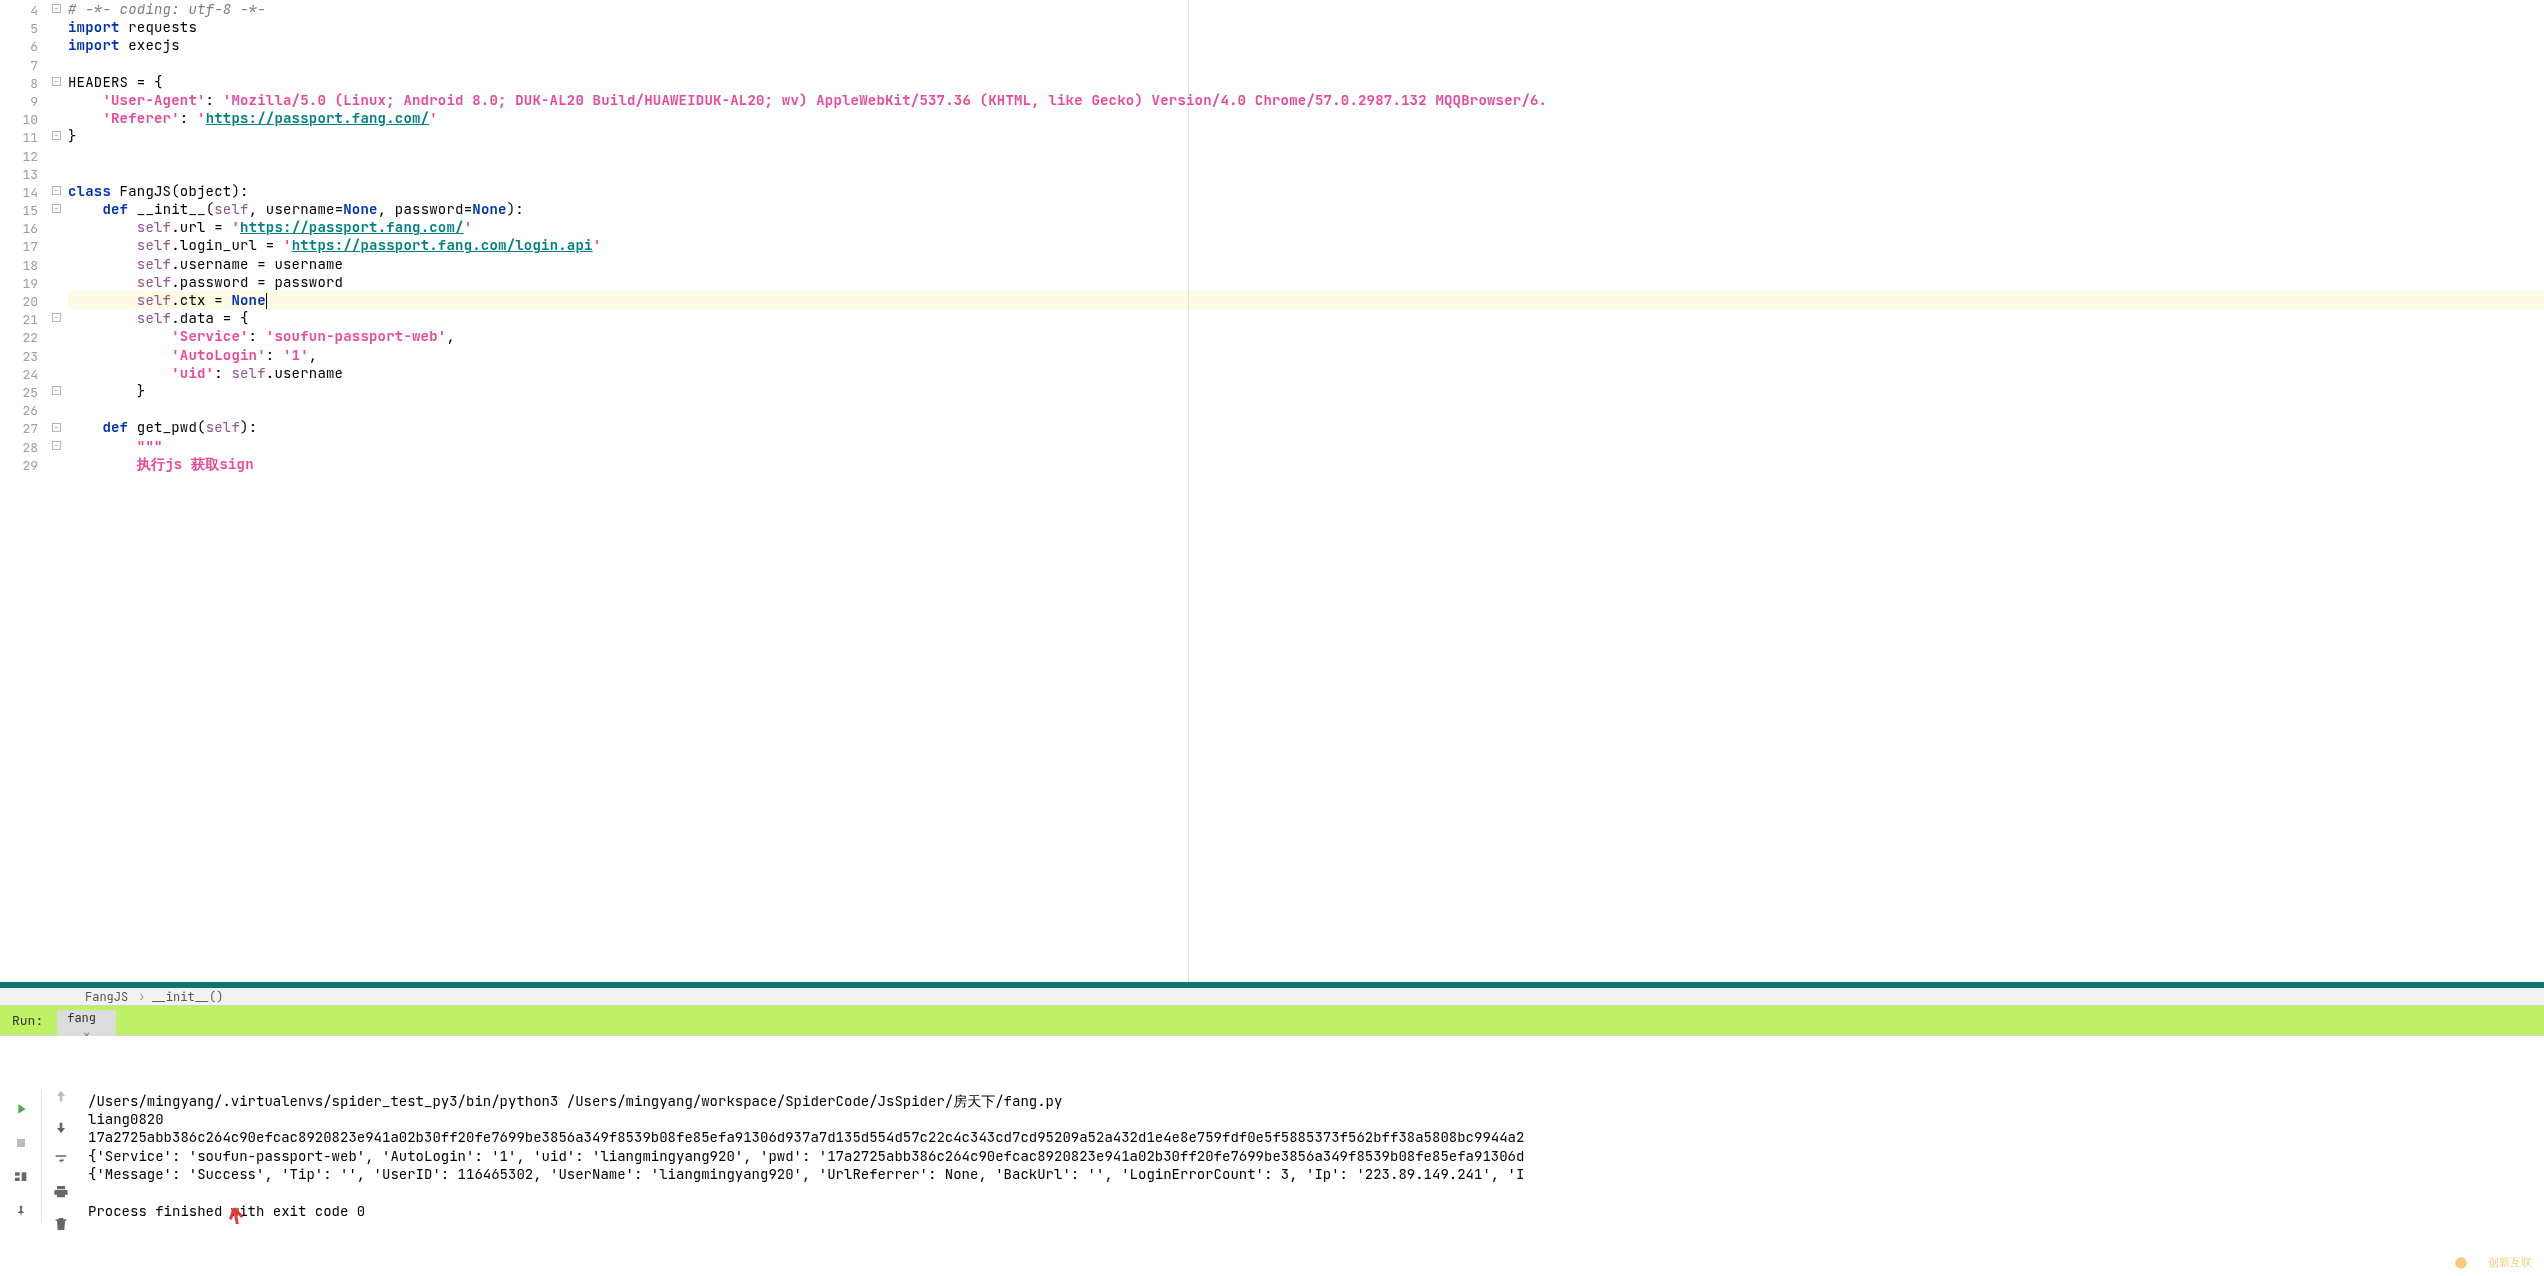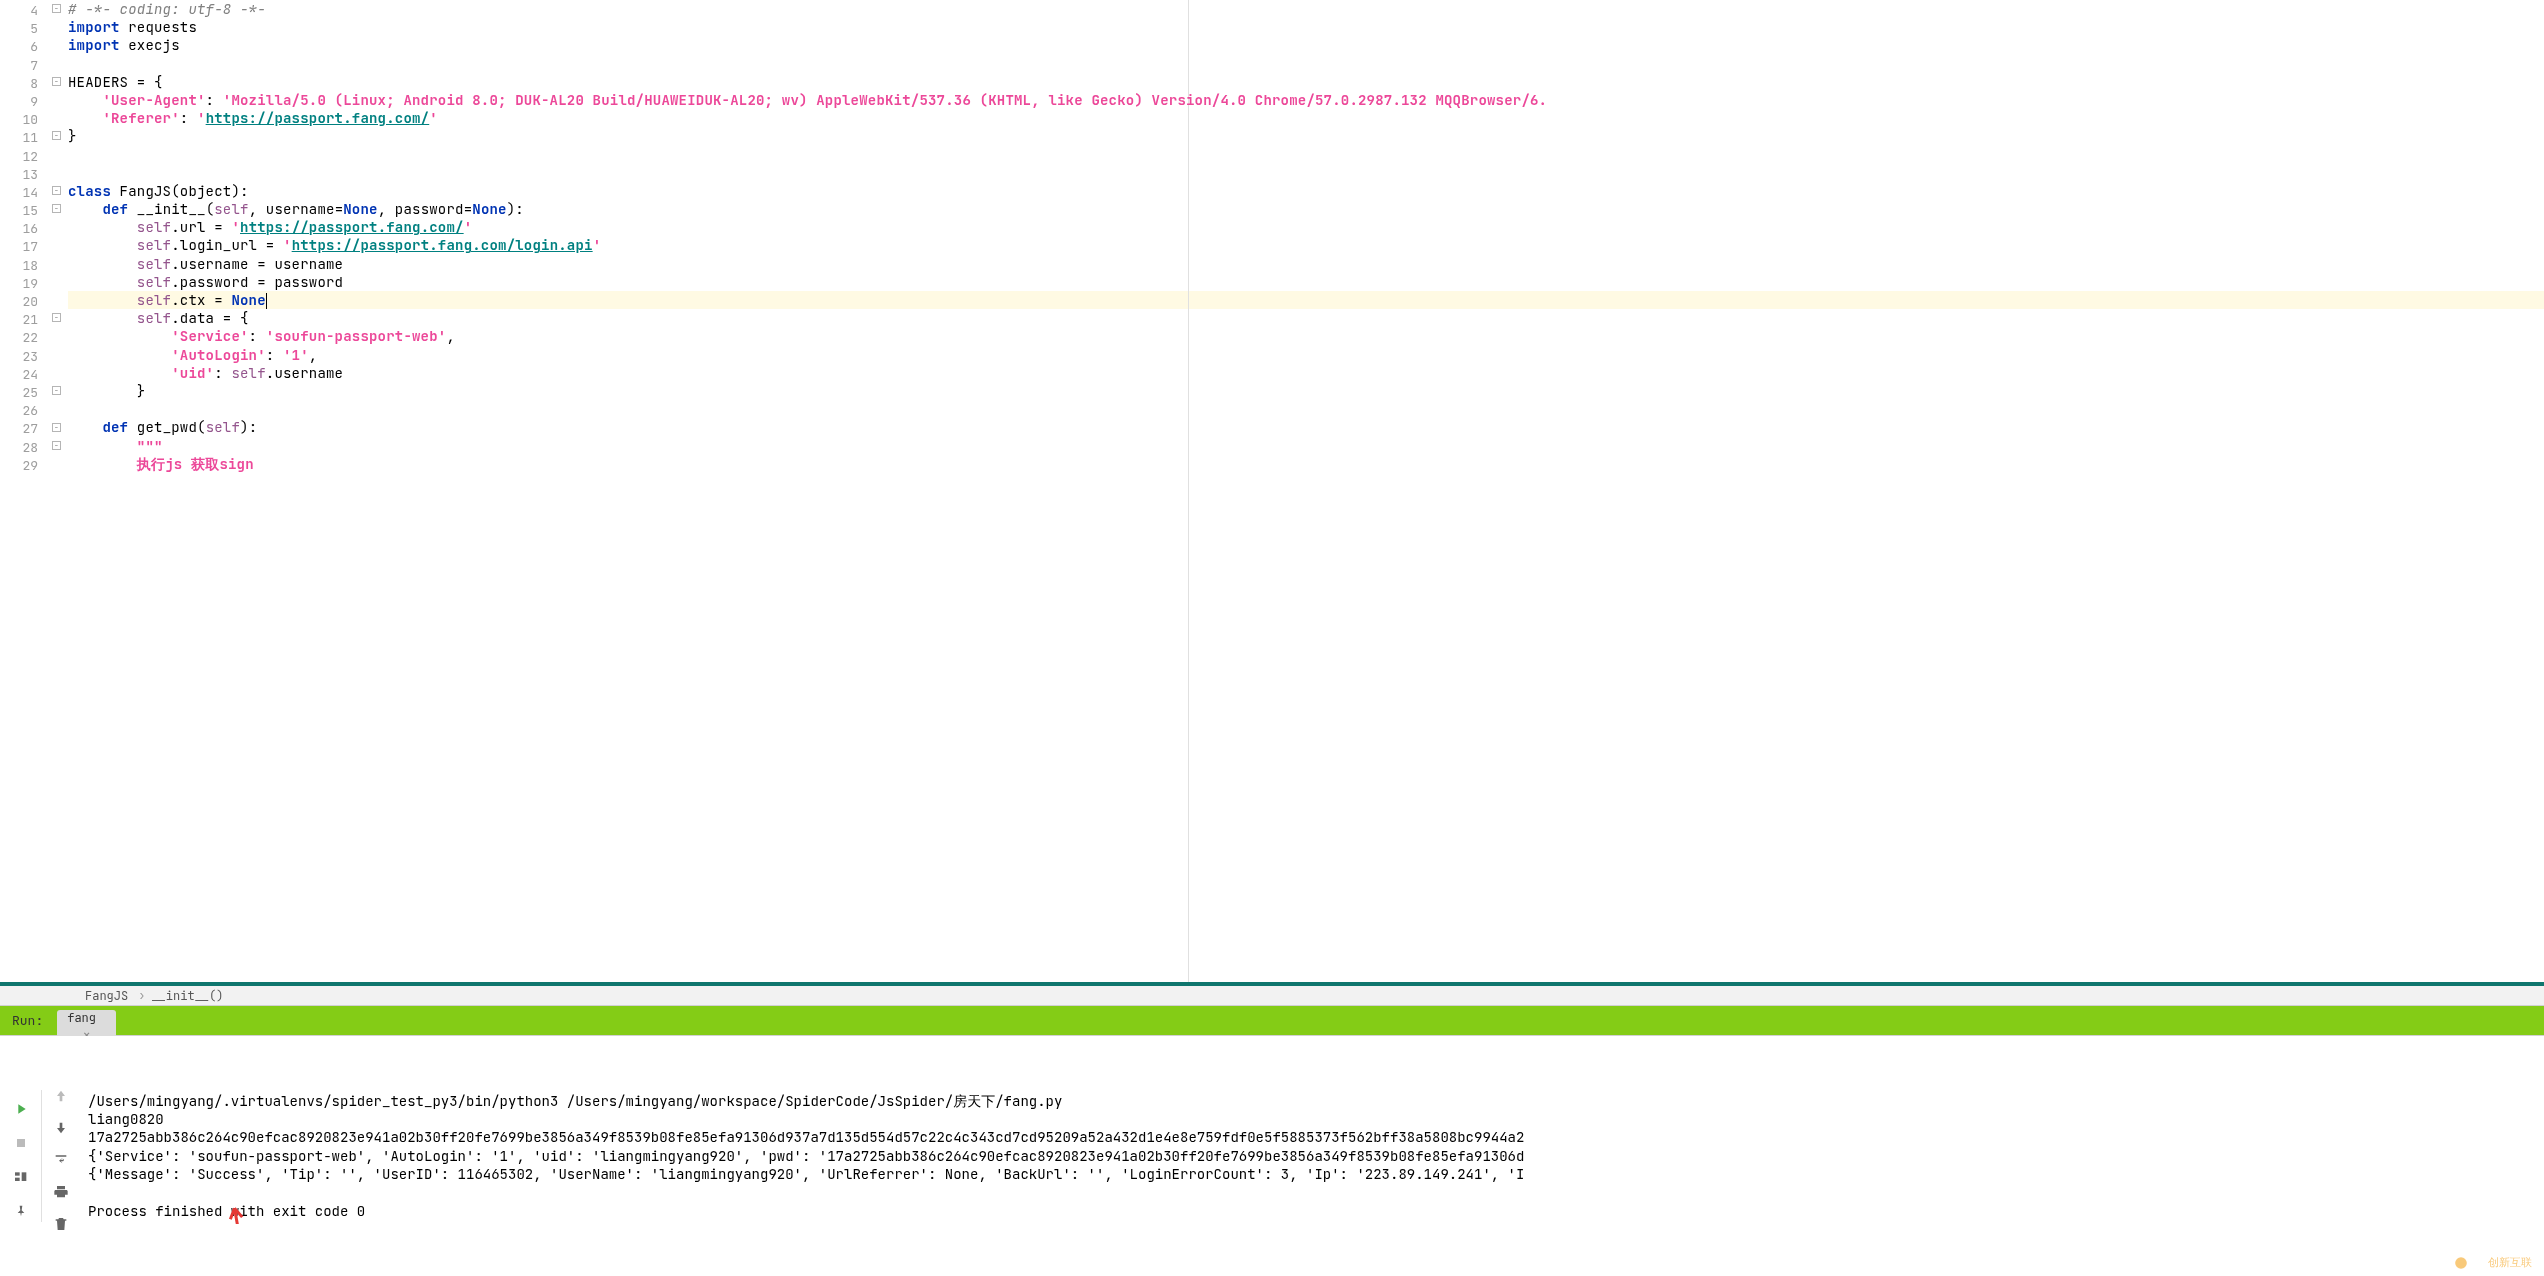--- a/index.html
+++ b/index.html
@@ -17,24 +17,24 @@
 .str { color: #ec4899; font-weight: 600; text-align: center; }
 .str-u { color: #008080; font-weight: 600; text-decoration: underline; }
 .self { color: #94558d; }
 .comment { color: #808080; font-style: italic; }
 .fname { color: #000; }
 .none { color: #0033b3; font-weight: 600; }
 .highlight-line { position: absolute; left: 0; right: 0; height: 18.2px; background: #fffae3; z-index: 0; }
 .code-content { position: relative; z-index: 1; }
 .right-margin { position: absolute; top: 0; bottom: 0; width: 1px; background: #e0e0e0; }
 .caret { display: inline-block; width: 1px; height: 16px; background: #000; vertical-align: middle; }
-.breadcrumb { height: 24px; border-top: 4px solid #0f766e; border-bottom: 1px solid #d1d1d1; background: #f2f2f2; display: flex; align-items: center; padding-left: 85px; font-size: 12px; color: #555; }
+.breadcrumb { height: 24px; border-top: 6px solid #0f766e; border-bottom: 1px solid #d1d1d1; background: #f2f2f2; display: flex; align-items: center; padding-left: 85px; font-size: 12px; color: #555; }
 .breadcrumb span { margin-right: 4px; }
 .breadcrumb .sep { color: #999; margin: 0 6px; }
-.run-header { height: 30px; background: #84cc16; border-bottom: 1px solid #d1d1d1; display: flex; align-items: center; padding-left: 12px; }
+.run-header { height: 30px; background: #bef264; border-bottom: 1px solid #d1d1d1; display: flex; align-items: center; padding-left: 12px; }
 .run-label { font-size: 13px; color: #333; margin-right: 14px; }
 .run-tab { display: flex; align-items: center; background: #dcdcdc; height: 26px; padding: 0 10px; border-radius: 3px 3px 0 0; margin-top: 4px; flex-direction: column; }
 .run-tab svg { width: 14px; height: 14px; margin-right: 6px; }
 .run-tab-name { font-size: 12px; color: #333; margin-right: 10px; }
 .run-tab-close { color: #888; font-size: 14px; cursor: pointer; }
 .run-body { flex: 0 0 240px; display: flex; background: #fff; align-items: center; }
 .run-toolbar { width: 42px; border-right: 1px solid #e0e0e0; display: flex; flex-direction: column; align-items: center; padding-top: 8px; gap: 12px; }
 .tool-btn { width: 22px; height: 22px; display: flex; align-items: center; justify-content: center; cursor: pointer; }
 .tool-btn svg { width: 16px; height: 16px; }
 .run-toolbar2 { width: 38px; display: flex; flex-direction: column; align-items: center; padding-top: 8px; gap: 10px; }

